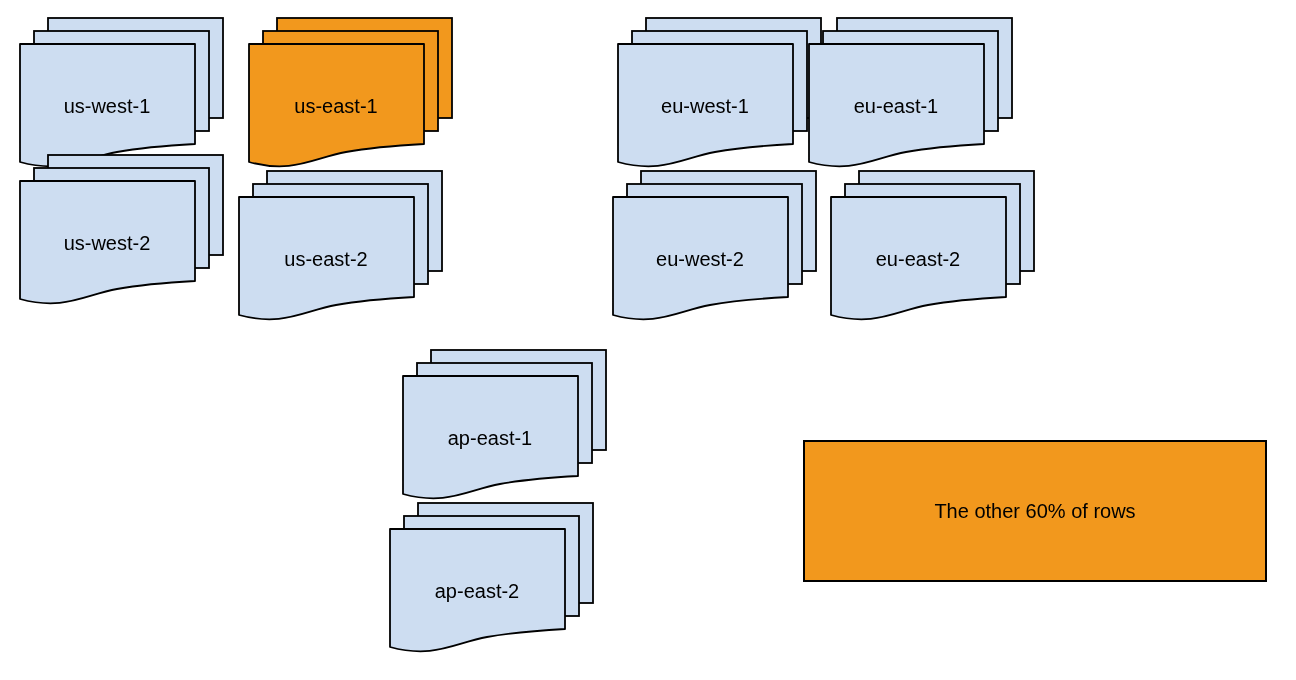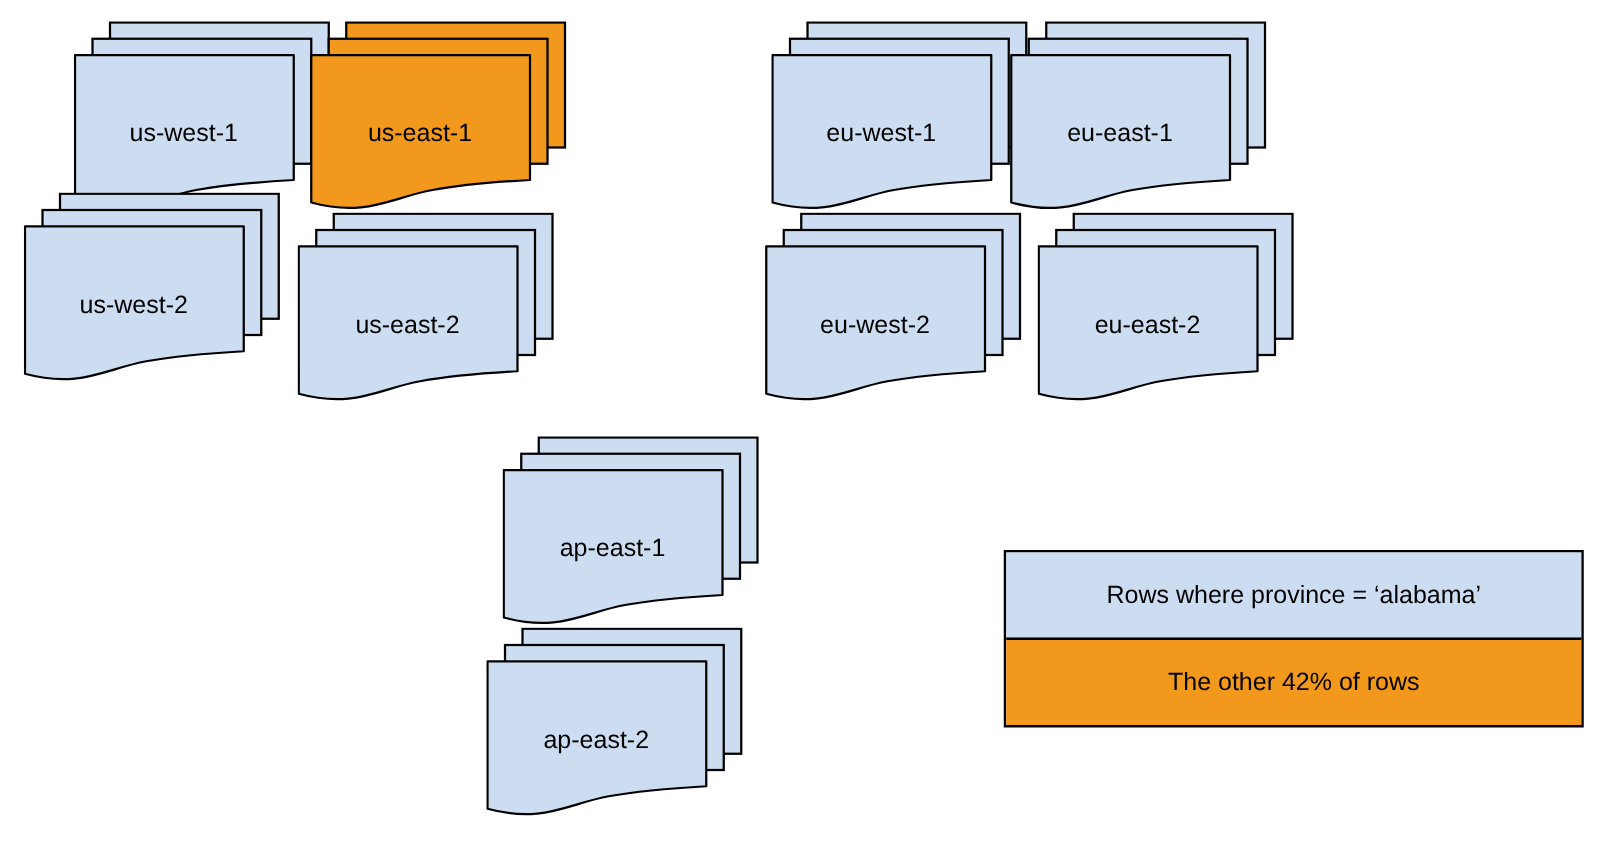--- a/index.html
+++ b/index.html
@@ -47,21 +47,21 @@
   .legend-row + .legend-row {
     border-top: 2px solid #000000;
   }
 </style>
 </head>
 <body>
 
 <div id="canvas">
 
   <div id="stacks-layer">
-      <div class="stack" style="left: 19px; top: 17px; margin-left: 40px;">
+      <div class="stack" style="left: 19px; top: 17px;">
       <svg width="206" height="156" viewBox="0 0 206 156">
         <rect class="doc-shape" x="29" y="1" width="175" height="100" fill="#CDDDF1" stroke="#000000" stroke-width="1.8"></rect>
         <rect class="doc-shape" x="15" y="14" width="175" height="100" fill="#CDDDF1" stroke="#000000" stroke-width="1.8"></rect>
         <path class="doc-shape" d="M1,27 H176 V127 C140,129 120,131 98,135 C65,141 45,157 1,145 Z" fill="#CDDDF1" stroke="#000000" stroke-width="1.8" stroke-linejoin="round"></path>
         <text class="stack-label" x="88" y="96" text-anchor="middle">us-west-1</text>
       </svg>
     </div>
       <div class="stack" style="left: 248px; top: 17px;">
       <svg width="206" height="156" viewBox="0 0 206 156">
         <rect class="doc-shape" x="29" y="1" width="175" height="100" fill="#F2981D" stroke="#000000" stroke-width="1.8"></rect>
@@ -130,21 +130,18 @@
       <svg width="206" height="156" viewBox="0 0 206 156">
         <rect class="doc-shape" x="29" y="1" width="175" height="100" fill="#CDDDF1" stroke="#000000" stroke-width="1.8"></rect>
         <rect class="doc-shape" x="15" y="14" width="175" height="100" fill="#CDDDF1" stroke="#000000" stroke-width="1.8"></rect>
         <path class="doc-shape" d="M1,27 H176 V127 C140,129 120,131 98,135 C65,141 45,157 1,145 Z" fill="#CDDDF1" stroke="#000000" stroke-width="1.8" stroke-linejoin="round"></path>
         <text class="stack-label" x="88" y="96" text-anchor="middle">ap-east-2</text>
       </svg>
     </div>
     </div>
 
   <div class="legend">
-    <div class="legend-row" style="background: rgb(205, 221, 241);">
-      <span>Rows where province = ‘alabama’</span>
-    </div>
     <div class="legend-row" style="background: rgb(242, 152, 29);">
-      <span>The other 42% of rows</span>
+      <span>The other 60% of rows</span>
     </div>
   </div>
 
 </div>
 
 </body></html>

